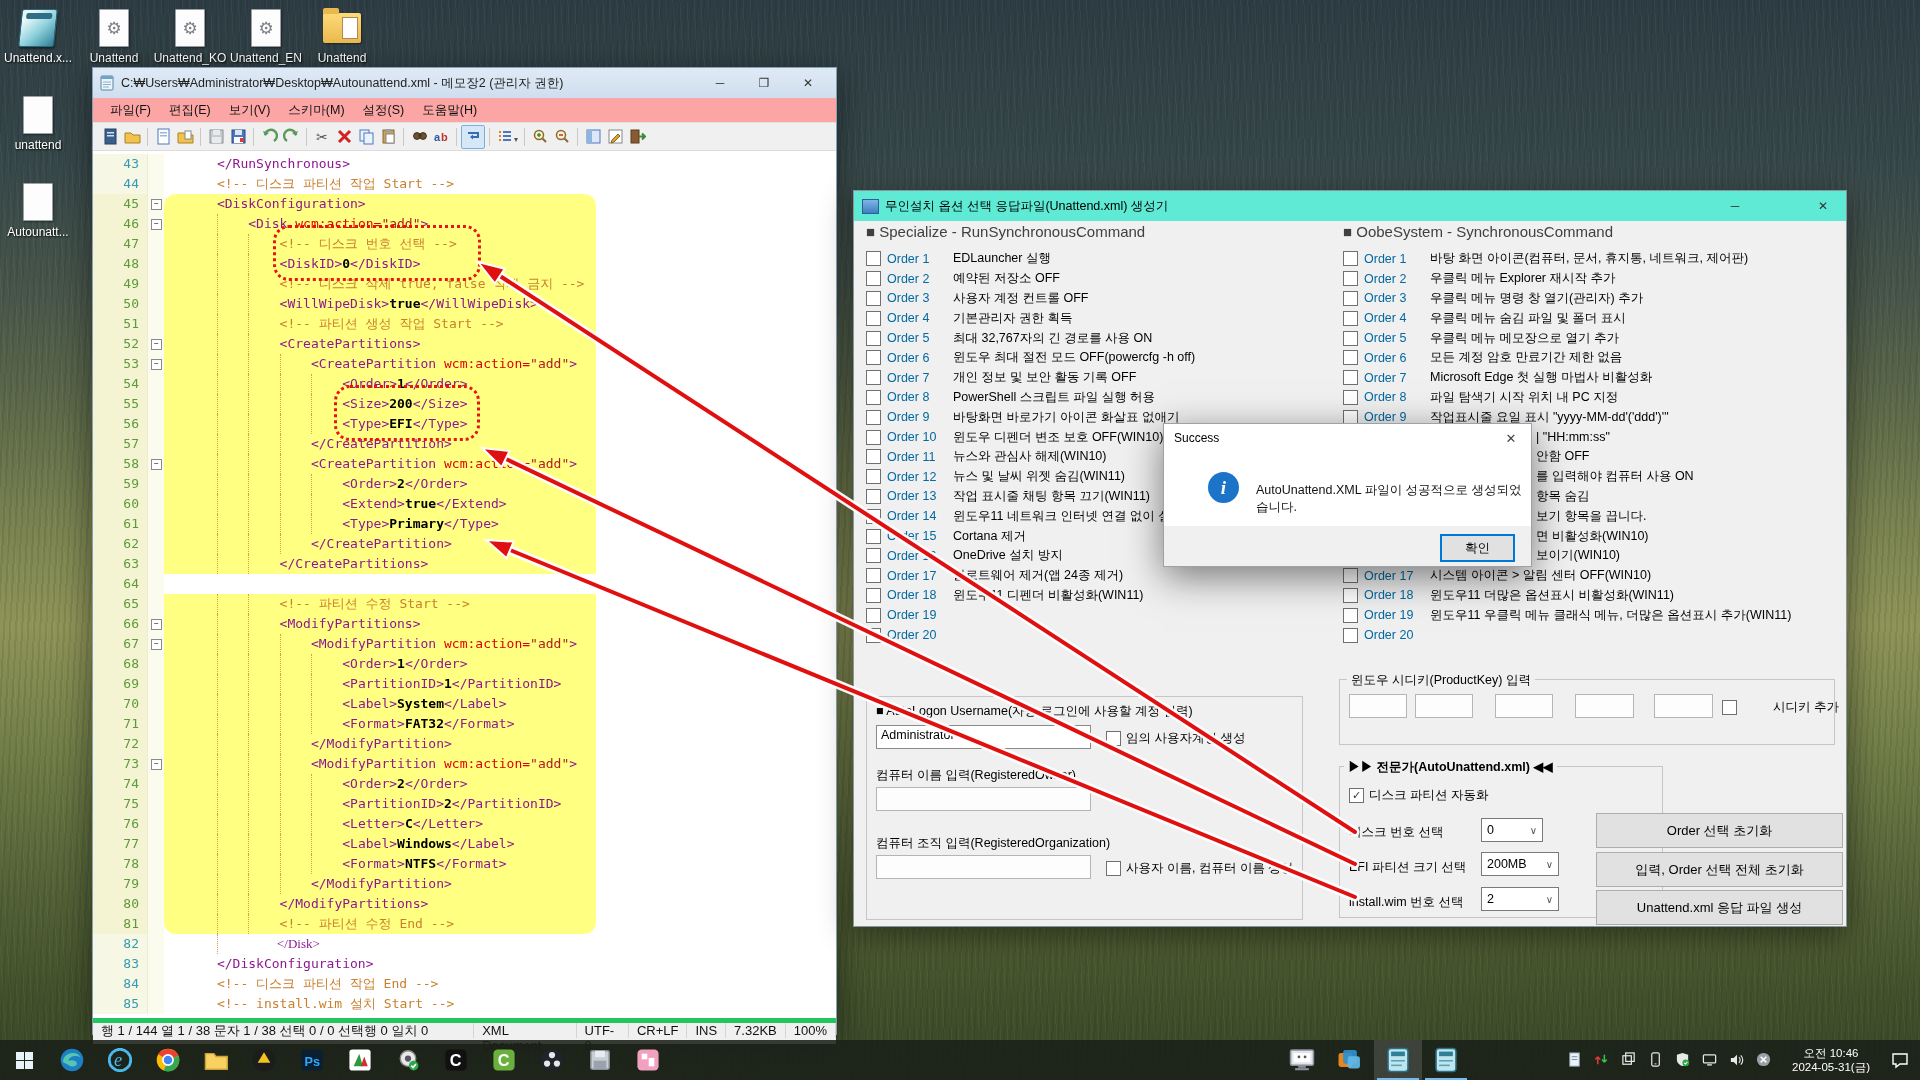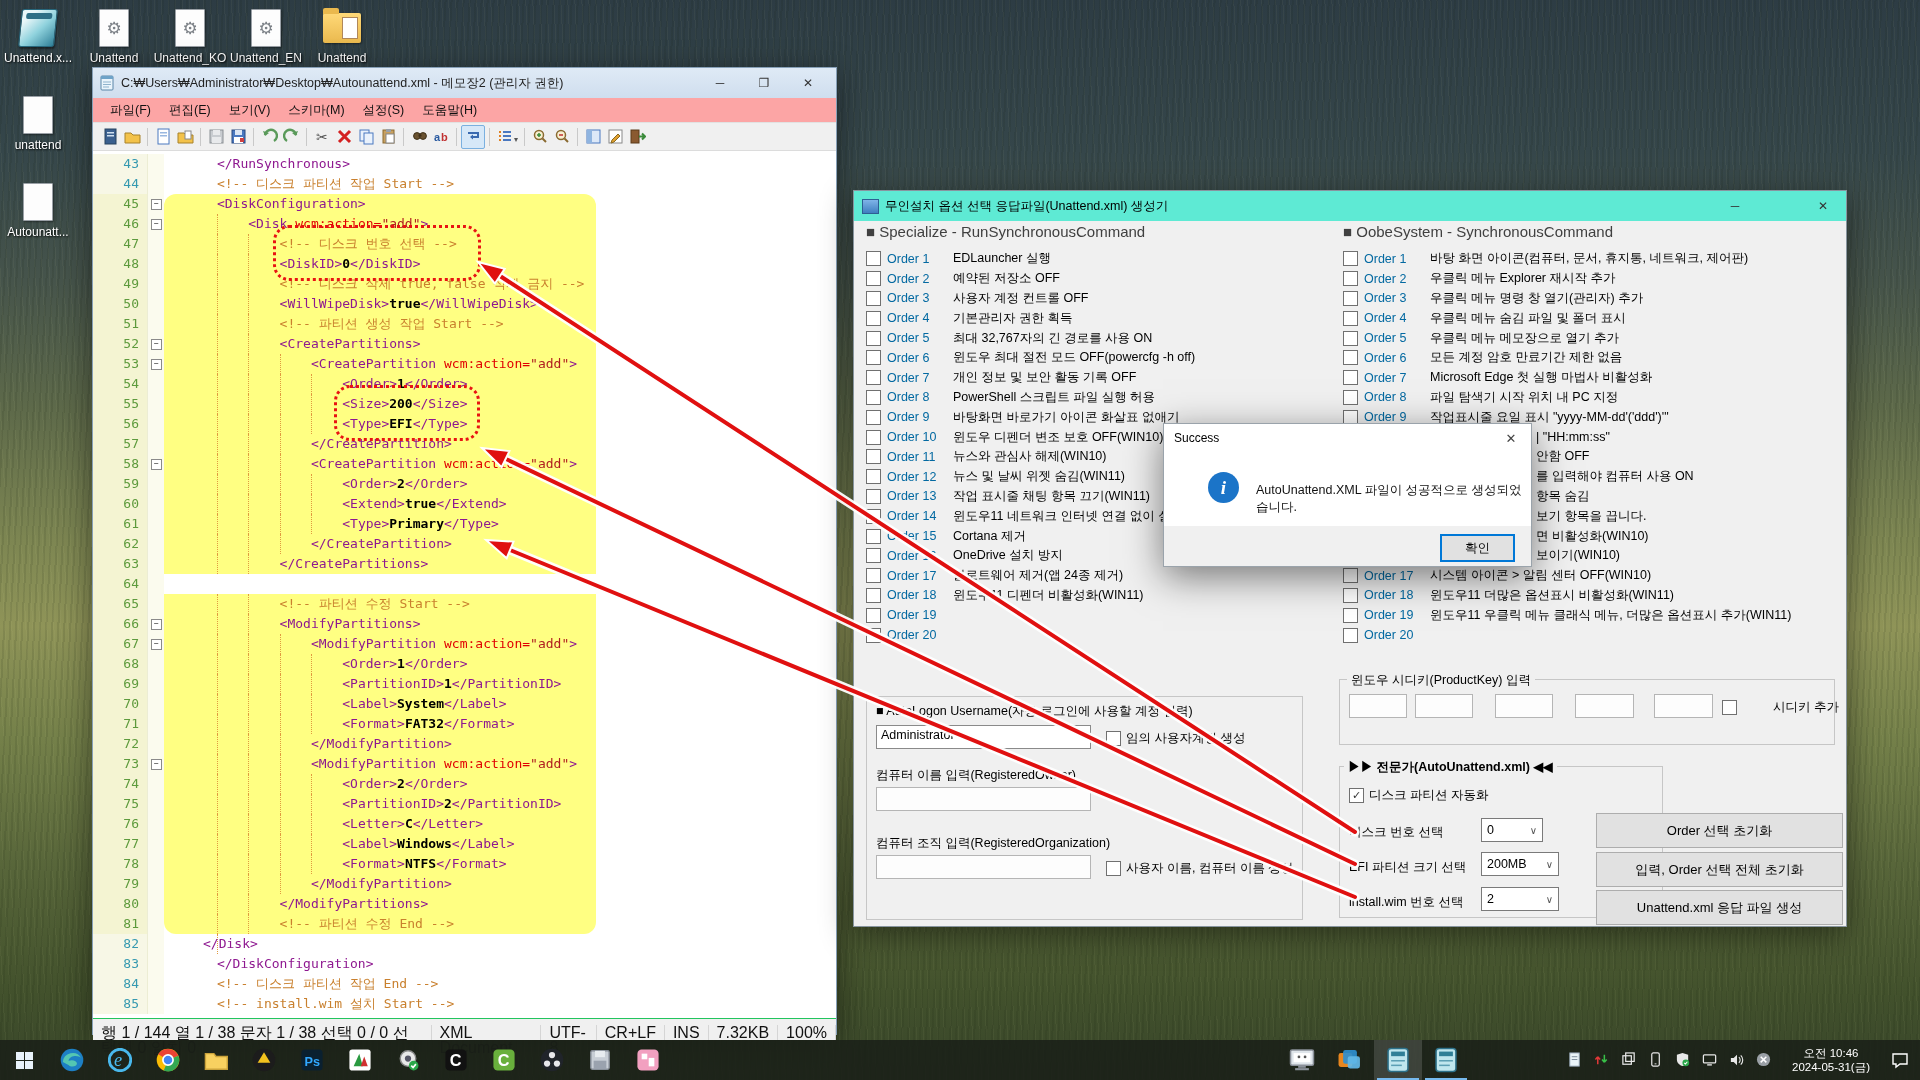--- a/index.html
+++ b/index.html
@@ -45,21 +45,21 @@
   .hl .body{background:#ffff82;}
   .hl-top .body{border-radius:12px 12px 0 0;}
   .hl-bot .body{border-radius:0 0 12px 12px;}
   .guide{position:absolute;top:0;bottom:0;width:0;border-left:1px dotted #e09a40;}
   .code{position:relative;display:block;}
   .sg-t{color:#8e1890;}
   .sg-a{color:#e00000;}
   .sg-v{color:#b02020;}
   .sg-x{color:#000;font-weight:bold;}
   .sg-c{color:#c9802e;}
-  #np-status{height:21px;background:#f0f0f0;border-top:1px solid #22c55e;display:flex;align-items:flex-end;font-size:16px;color:#111;}
+  #np-status{height:21px;background:#f0f0f0;border-top:5px solid #22c55e;display:flex;align-items:flex-start;font-size:13px;color:#111;}
   #np-status .seg{padding:0 8px;border-right:1px solid #d5d5d5;height:15px;line-height:15px;}
   #np-status .seg:first-child{width:380px;}
   
   #genwin{left:853px;top:190px;width:992px;height:735px;background:#f0f0f0;border:1px solid #88959f;z-index:20;font-size:12.5px;}
   #gen-title{height:30px;background:#5eead4;display:flex;align-items:center;padding-left:8px;color:#000;}
   #gen-title .gicon{width:15px;height:13px;background:linear-gradient(#7fb4e8,#3f7fc0);border:1px solid #2d5f93;margin-right:6px;}
   #gen-min{position:absolute;top:1px;right:89px;}
   #gen-close{position:absolute;top:1px;right:1px;}
   .col-header{position:absolute;font-size:15px;color:#404040;}
   .ordrow{display:flex;align-items:center;height:19.8px;position:relative;}
@@ -354,21 +354,21 @@
       <div class="cl hl"><span class="ln">72</span><span class="fc"></span><div class="body"><span class="guide" style="left: 52.98px;"></span><span class="guide" style="left: 84.3px;"></span><span class="guide" style="left: 115.62px;"></span><span class="code" style="padding-left: 146.94px;"><span class="sg-t">&lt;/ModifyPartition&gt;</span></span></div></div>
       <div class="cl hl"><span class="ln">73</span><span class="fc"><span class="foldbox">−</span></span><div class="body"><span class="guide" style="left: 52.98px;"></span><span class="guide" style="left: 84.3px;"></span><span class="guide" style="left: 115.62px;"></span><span class="code" style="padding-left: 146.94px;"><span class="sg-t">&lt;ModifyPartition </span><span class="sg-a">wcm:action</span><span class="sg-a">=</span><span class="sg-v">"add"</span><span class="sg-t">&gt;</span></span></div></div>
       <div class="cl hl"><span class="ln">74</span><span class="fc"></span><div class="body"><span class="guide" style="left: 52.98px;"></span><span class="guide" style="left: 84.3px;"></span><span class="guide" style="left: 115.62px;"></span><span class="guide" style="left: 146.94px;"></span><span class="code" style="padding-left: 178.26px;"><span class="sg-t">&lt;Order&gt;</span><span class="sg-x">2</span><span class="sg-t">&lt;/Order&gt;</span></span></div></div>
       <div class="cl hl"><span class="ln">75</span><span class="fc"></span><div class="body"><span class="guide" style="left: 52.98px;"></span><span class="guide" style="left: 84.3px;"></span><span class="guide" style="left: 115.62px;"></span><span class="guide" style="left: 146.94px;"></span><span class="code" style="padding-left: 178.26px;"><span class="sg-t">&lt;PartitionID&gt;</span><span class="sg-x">2</span><span class="sg-t">&lt;/PartitionID&gt;</span></span></div></div>
       <div class="cl hl"><span class="ln">76</span><span class="fc"></span><div class="body"><span class="guide" style="left: 52.98px;"></span><span class="guide" style="left: 84.3px;"></span><span class="guide" style="left: 115.62px;"></span><span class="guide" style="left: 146.94px;"></span><span class="code" style="padding-left: 178.26px;"><span class="sg-t">&lt;Letter&gt;</span><span class="sg-x">C</span><span class="sg-t">&lt;/Letter&gt;</span></span></div></div>
       <div class="cl hl"><span class="ln">77</span><span class="fc"></span><div class="body"><span class="guide" style="left: 52.98px;"></span><span class="guide" style="left: 84.3px;"></span><span class="guide" style="left: 115.62px;"></span><span class="guide" style="left: 146.94px;"></span><span class="code" style="padding-left: 178.26px;"><span class="sg-t">&lt;Label&gt;</span><span class="sg-x">Windows</span><span class="sg-t">&lt;/Label&gt;</span></span></div></div>
       <div class="cl hl"><span class="ln">78</span><span class="fc"></span><div class="body"><span class="guide" style="left: 52.98px;"></span><span class="guide" style="left: 84.3px;"></span><span class="guide" style="left: 115.62px;"></span><span class="guide" style="left: 146.94px;"></span><span class="code" style="padding-left: 178.26px;"><span class="sg-t">&lt;Format&gt;</span><span class="sg-x">NTFS</span><span class="sg-t">&lt;/Format&gt;</span></span></div></div>
       <div class="cl hl"><span class="ln">79</span><span class="fc"></span><div class="body"><span class="guide" style="left: 52.98px;"></span><span class="guide" style="left: 84.3px;"></span><span class="guide" style="left: 115.62px;"></span><span class="code" style="padding-left: 146.94px;"><span class="sg-t">&lt;/ModifyPartition&gt;</span></span></div></div>
       <div class="cl hl"><span class="ln">80</span><span class="fc"></span><div class="body"><span class="guide" style="left: 52.98px;"></span><span class="guide" style="left: 84.3px;"></span><span class="code" style="padding-left: 115.62px;"><span class="sg-t">&lt;/ModifyPartitions&gt;</span></span></div></div>
       <div class="cl hl hl-bot"><span class="ln">81</span><span class="fc"></span><div class="body"><span class="guide" style="left: 52.98px;"></span><span class="guide" style="left: 84.3px;"></span><span class="code" style="padding-left: 115.62px;"><span class="sg-c">&lt;!-- 파티션 수정 End --&gt;</span></span></div></div>
-      <div class="cl"><span class="ln">82</span><span class="fc"></span><div class="body"><span class="guide" style="left: 52.98px;"></span><span class="code" style="padding-left: 39px;"><span class="sg-t">&lt;/Disk&gt;</span></span></div></div>
+      <div class="cl"><span class="ln">82</span><span class="fc"></span><div class="body"><span class="guide" style="left: 52.98px;"></span><span class="code" style="padding-left: 113px; font-family: Liberation Serif, serif;"><span class="sg-t">&lt;/Disk&gt;</span></span></div></div>
       <div class="cl"><span class="ln">83</span><span class="fc"></span><div class="body"><span class="code" style="padding-left: 52.98px;"><span class="sg-t">&lt;/DiskConfiguration&gt;</span></span></div></div>
       <div class="cl"><span class="ln">84</span><span class="fc"></span><div class="body"><span class="code" style="padding-left: 52.98px;"><span class="sg-c">&lt;!-- 디스크 파티션 작업 End --&gt;</span></span></div></div>
       <div class="cl"><span class="ln">85</span><span class="fc"></span><div class="body"><span class="code" style="padding-left: 52.98px;"><span class="sg-c">&lt;!-- install.wim 설치 Start --&gt;</span></span></div></div>
     </div>
   <div id="np-status">
     <span class="seg">행 1 / 144  열 1 / 38  문자 1 / 38  선택 0 / 0  선택행 0  일치 0</span>
     <span class="seg">XML Document</span>
     <span class="seg">UTF-8</span>
     <span class="seg">CR+LF</span>
     <span class="seg">INS</span>

